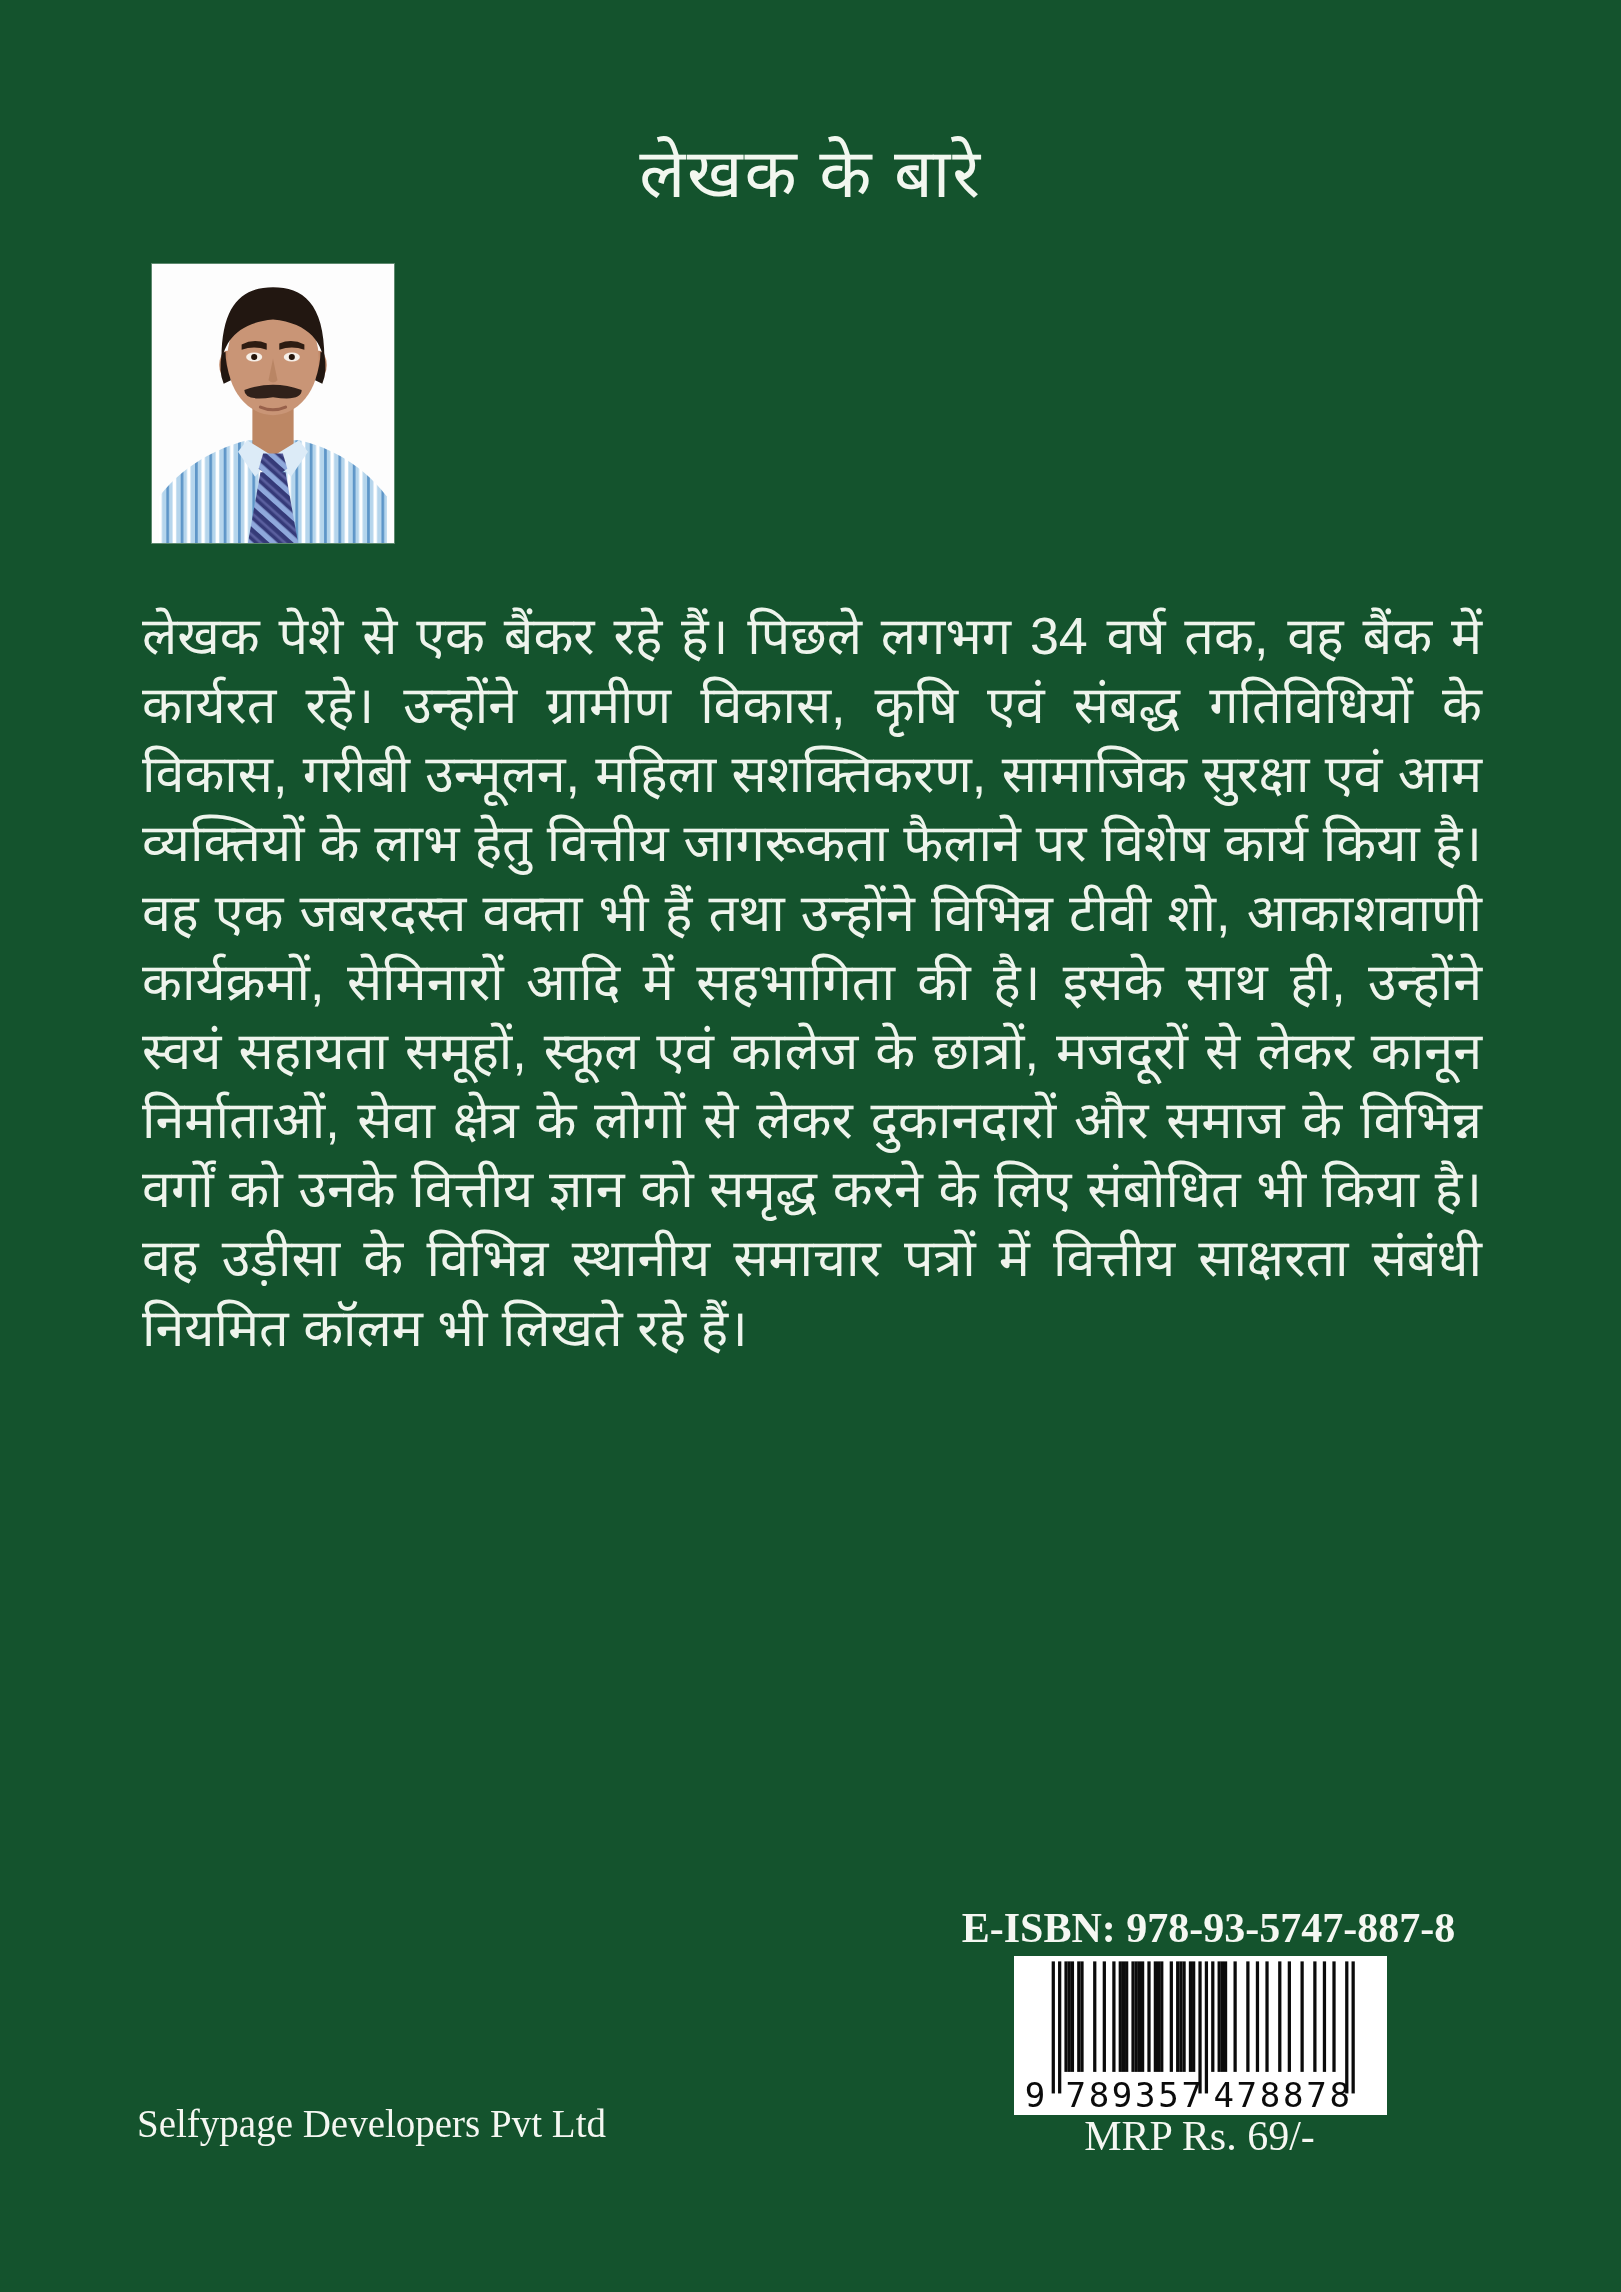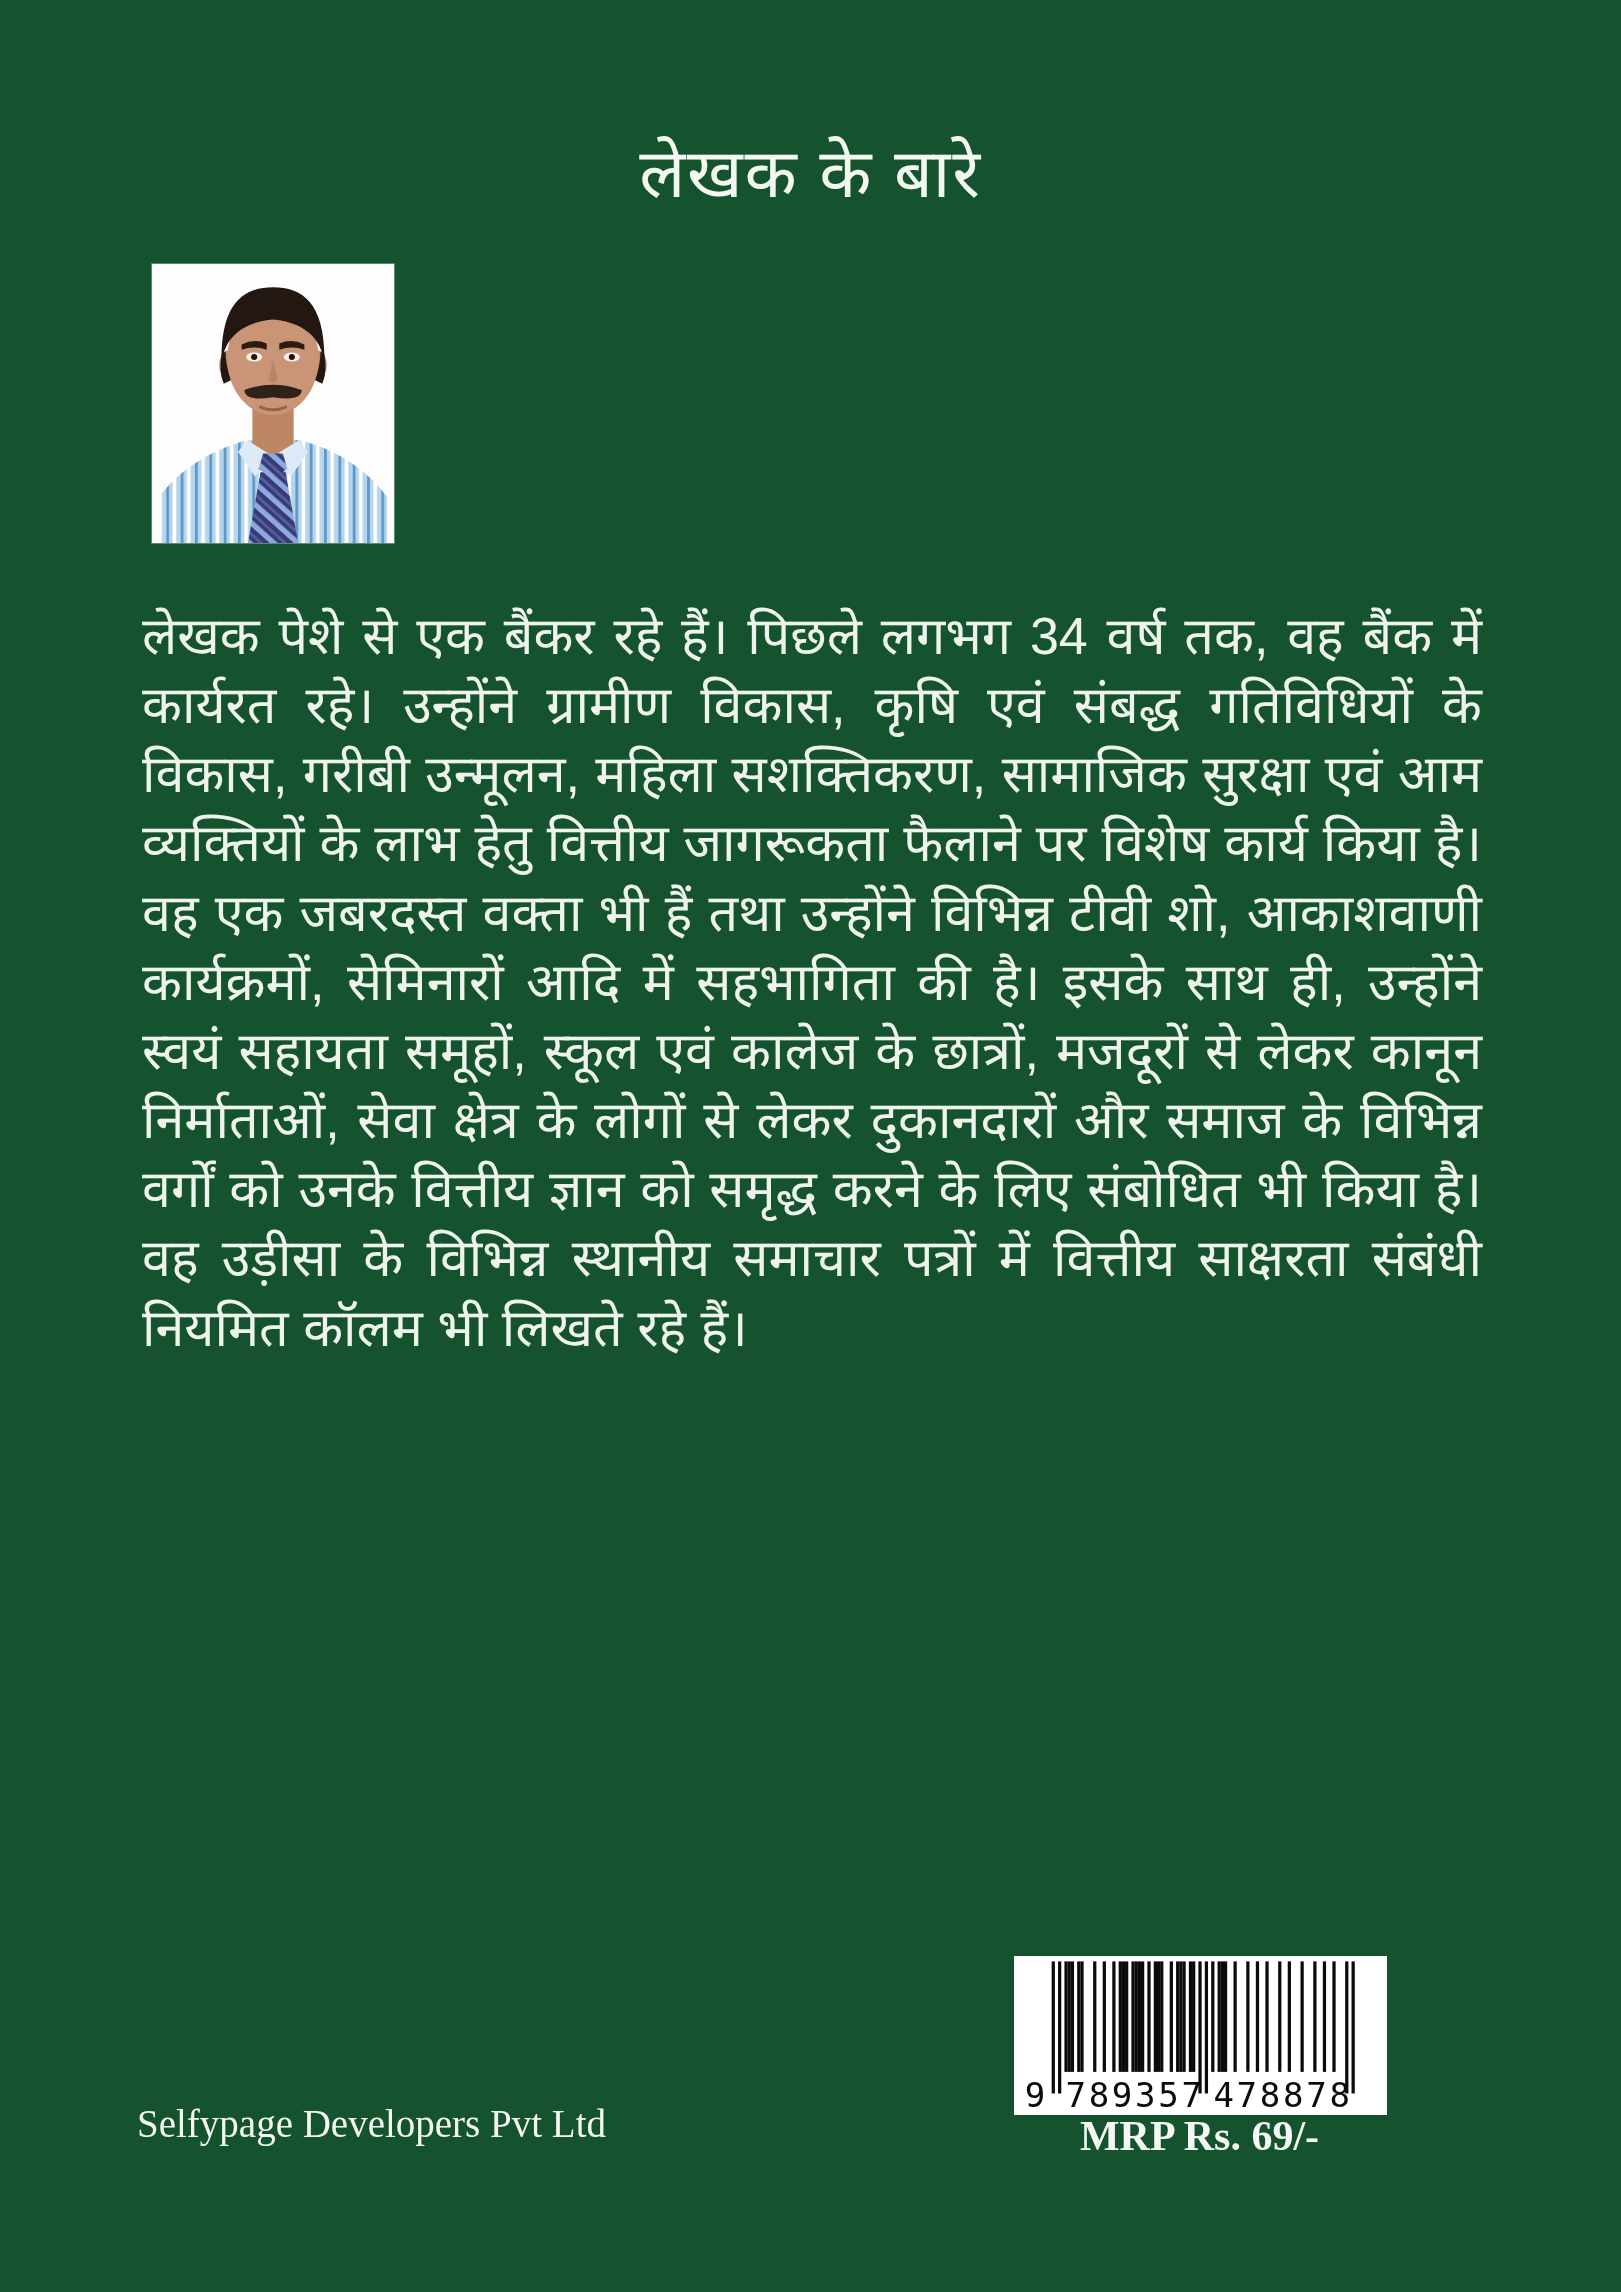--- a/index.html
+++ b/index.html
@@ -29,21 +29,21 @@
     font-weight:bold; font-size:42px; color:#f5f7f2; white-space:nowrap;
   }
   .barcode-box {
     position:absolute; left:1014px; top:1956px; width:373px; height:159px;
     background:#ffffff;
   }
   .barcode-box svg { display:block; width:100%; height:100%; }
   .mrp {
     position:absolute; left:931px; top:2112px; width:537px;
     text-align:center; font-family:"Liberation Serif", serif;
-    font-weight:bold; font-size:42px; color:#f5f7f2; white-space:nowrap;
+    font-weight:normal; font-size:42px; color:#f5f7f2; white-space:nowrap;
   }
   .publisher {
     position:absolute; left:137px; top:2101px;
     font-family:"Liberation Serif", serif; font-size:39px;
     color:#f5f7f2; white-space:nowrap;
   }
 </style>
 </head>
 <body>
 
@@ -98,20 +98,21 @@
       <path d="M106,197 L135,215 L115,238 L96,210 Z" fill="#dcebf7"></path>
       <path d="M164,197 L135,215 L155,238 L174,210 Z" fill="#dcebf7"></path>
 
       <path d="M124,212 L146,212 L151,229 L135,240 L119,229 Z" fill="url(#tieStripes)"></path>
       <path d="M121,233 L149,233 L163,312 L107,312 Z" fill="url(#tieStripes)"></path>
     </svg>
   </div>
 
   <div class="bio">लेखक पेशे से एक बैंकर रहे हैं। पिछले लगभग 34 वर्ष तक, वह बैंक में कार्यरत रहे। उन्होंने ग्रामीण विकास, कृषि एवं संबद्ध गतिविधियों के विकास, गरीबी उन्मूलन, महिला सशक्तिकरण, सामाजिक सुरक्षा एवं आम व्यक्तियों के लाभ हेतु वित्तीय जागरूकता फैलाने पर विशेष कार्य किया है। वह एक जबरदस्त वक्ता भी हैं तथा उन्होंने विभिन्न टीवी शो, आकाशवाणी कार्यक्रमों, सेमिनारों आदि में सहभागिता की है। इसके साथ ही, उन्होंने स्वयं सहायता समूहों, स्कूल एवं कालेज के छात्रों, मजदूरों से लेकर कानून निर्माताओं, सेवा क्षेत्र के लोगों से लेकर दुकानदारों और समाज के विभिन्न वर्गों को उनके वित्तीय ज्ञान को समृद्ध करने के लिए संबोधित भी किया है। वह उड़ीसा के विभिन्न स्थानीय समाचार पत्रों में वित्तीय साक्षरता संबंधी नियमित कॉलम भी लिखते रहे हैं।</div>
 
+  <div class="eisbn">E-ISBN: 978-93-5747-887-8</div>
 
   <div class="barcode-box">
     <svg id="barcode-svg" viewBox="0 0 416 177" xmlns="http://www.w3.org/2000/svg" preserveAspectRatio="none">
         <rect x="42.00" y="6" width="3.63" height="147" fill="#0b0b0b"></rect>
         <rect x="49.12" y="6" width="3.63" height="147" fill="#0b0b0b"></rect>
         <rect x="56.23" y="6" width="3.63" height="123" fill="#0b0b0b"></rect>
         <rect x="59.79" y="6" width="3.63" height="123" fill="#0b0b0b"></rect>
         <rect x="63.35" y="6" width="3.63" height="123" fill="#0b0b0b"></rect>
         <rect x="70.46" y="6" width="3.63" height="123" fill="#0b0b0b"></rect>
         <rect x="74.02" y="6" width="3.63" height="123" fill="#0b0b0b"></rect>

